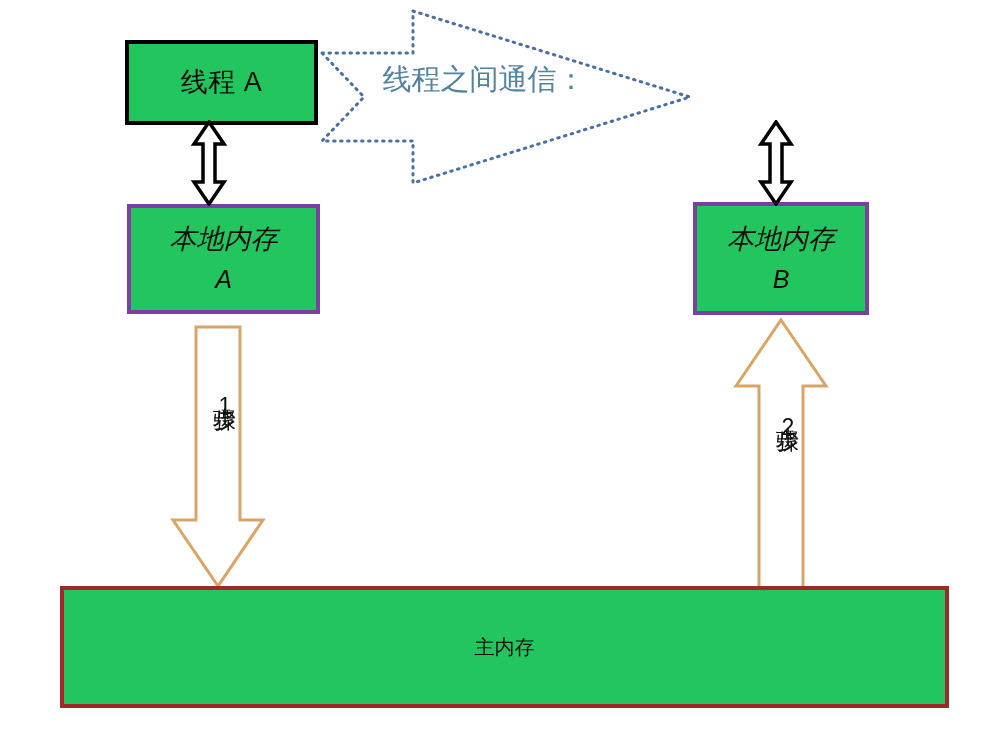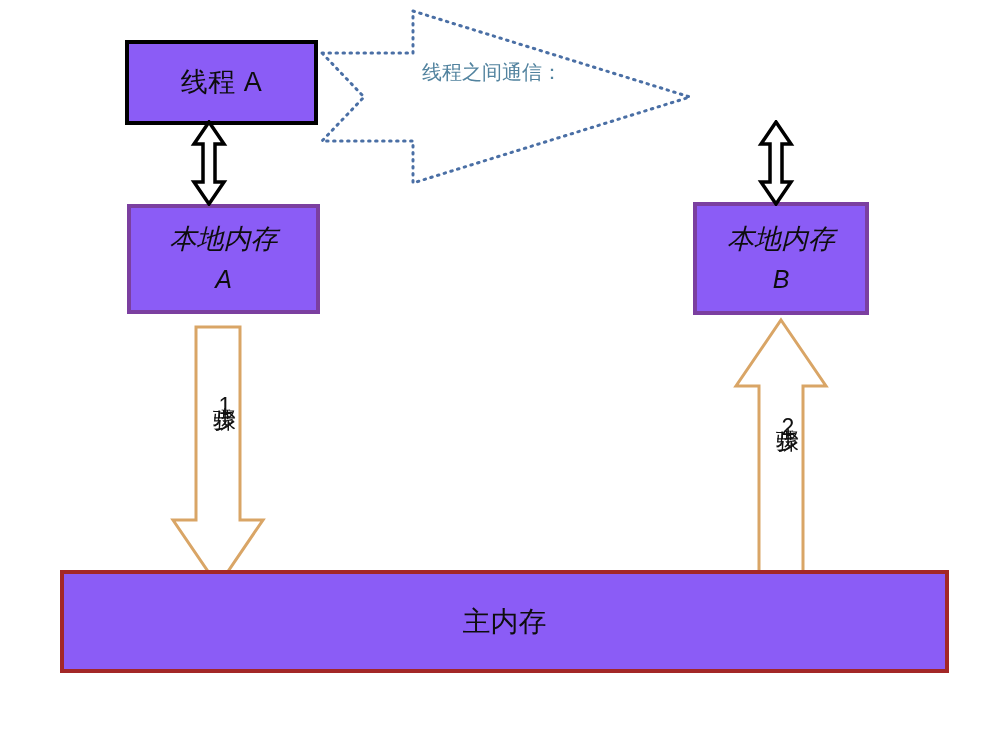--- a/index.html
+++ b/index.html
@@ -16,21 +16,21 @@
     width: 1000px;
     height: 744px;
     background: #ffffff;
     overflow: hidden;
   }
 
   
   .box {
     position: absolute;
     box-sizing: border-box;
-    background: #8b5cf6;
+    background: #22c55e;
     display: flex;
     flex-direction: column;
     align-items: center;
     justify-content: center;
     text-align: left;
     color: #0d0d0d;
     line-height: 1.34;
   }
 
   
@@ -48,23 +48,23 @@
     font-size: 27px;
     font-style: italic;
   }
   #local-mem-a { left: 127px; top: 204px; width: 193px; height: 110px; }
   #local-mem-b { left: 693px; top: 202px; width: 176px; height: 113px; }
   .local-mem-box .line1 { display:block; }
   .local-mem-box .line2 { display:block; font-size: 25px; margin-top: 6px; }
 
   
   #main-memory {
-    left: 60px; top: 570px; width: 889px; height: 103px;
+    left: 60px; top: 586px; width: 889px; height: 122px;
     border: 4px solid #A32727;
-    font-size: 28px;
+    font-size: 20px;
   }
 
   
   .dbl-arrow { position: absolute; }
   #dbl-arrow-a { left: 190px; top: 120px; }
   #dbl-arrow-b { left: 757px; top: 120px; }
 
   
   .step-arrow { position: absolute; }
   #step-arrow-1 { left: 168px; top: 324px; }
@@ -83,26 +83,26 @@
     text-align: center;
   }
   #step-label-1 { left: 197px; top: 389px; width: 40px; }
   #step-label-2 { left: 760px; top: 410px; width: 40px; }
 
   
   #comm-arrow { position: absolute; left: 318px; top: 4px; }
 
   #comm-text {
     position: absolute;
-    left: 352px;
+    left: 344px;
     top: 58px;
     width: 280px;
     text-align: center;
     color: #52839F;
-    font-size: 20px;
+    font-size: 29px;
     line-height: 1.48;
     white-space: nowrap;
   }
   #comm-text .l1 { display: block; }
   #comm-text .l2 { display: block; }
   #comm-text .accent { color: #2C6FA0; }
 </style>
 </head>
 <body>
 

